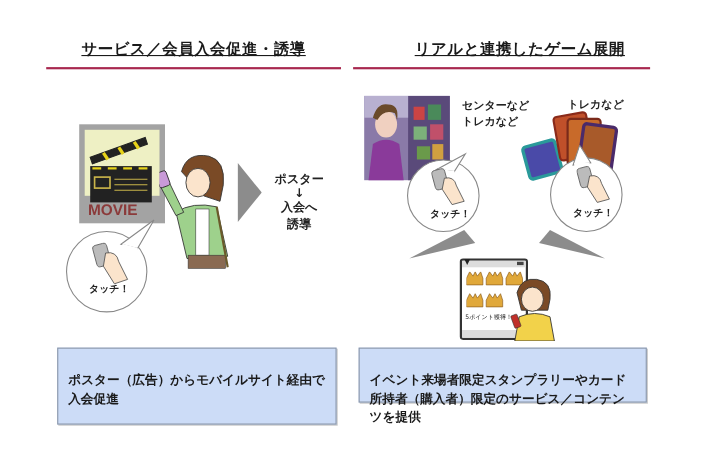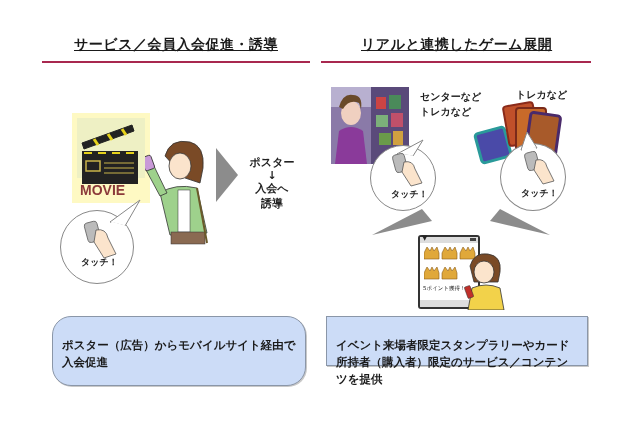--- a/index.html
+++ b/index.html
@@ -15,21 +15,21 @@
   .bubble { border: 1px solid #888; border-radius: 50%; background: #fff; }
   .tap { font-size: 9px; font-weight: bold; color: #222; white-space: nowrap; padding-left: 16px; }
   .mid-text { font-size: 11px; font-weight: bold; text-align: center; line-height: 15px; color: #222; }
 </style>
 </head>
 <body>
 
 <div class="abs title" style="left:74px; top:36px;">サービス／会員入会促進・誘導</div>
 <div class="abs rule" style="left:42px; top:61px; width:268px;"></div>
 
-<div class="abs" style="left:72px; top:113px; width:78px; height:90px; background:#fef9c3;">
+<div class="abs" style="left:72px; top:113px; width:78px; height:90px; background:#a3a3a3;">
   <div class="abs" style="left:5px; top:5px; width:68px; height:60px; background:#eef0c4;"></div>
   <svg class="abs" style="left:0; top:0;" width="78" height="90">
     <polygon points="10,30 60,12 62,18 12,36" fill="#222" stroke="#222"></polygon>
     <line x1="22" y1="26" x2="26" y2="32" stroke="#e6d21a" stroke-width="3"></line>
     <line x1="36" y1="21" x2="40" y2="27" stroke="#e6d21a" stroke-width="3"></line>
     <line x1="50" y1="16" x2="54" y2="22" stroke="#e6d21a" stroke-width="3"></line>
     <rect x="10" y="38" width="56" height="33" fill="#222"></rect>
     <line x1="12" y1="40" x2="64" y2="40" stroke="#e6d21a" stroke-width="2" stroke-dasharray="8,6"></line>
     <rect x="14" y="48" width="14" height="10" fill="none" stroke="#c9b44a" stroke-width="1.5"></rect>
     <line x1="32" y1="50" x2="62" y2="50" stroke="#c9b44a" stroke-width="1"></line>
@@ -65,25 +65,25 @@
   <polygon points="0,0 22,27 0,54" fill="#8c8c8c"></polygon>
 </svg>
 
 <div class="abs mid-text" style="left:244px; top:155px; width:56px;">
   <div>ポスター</div>
   <div style="line-height:11px;">↓</div>
   <div>入会へ</div>
   <div>誘導</div>
 </div>
 
-<div class="abs box" style="left:52px; top:316px; width:254px; height:70px;border-radius:19px;">
+<div class="abs box" style="left:52px; top:316px; width:254px; height:70px;">
   <div class="box-text">ポスター（広告）からモバイルサイト経由で入会促進</div>
 </div>
 
-<div class="abs title" style="left:361px; top:36px;">リアルと連携したゲーム展開</div>
+<div class="abs title" style="left:377px; top:36px;">リアルと連携したゲーム展開</div>
 <div class="abs rule" style="left:321px; top:61px; width:270px;"></div>
 
 <svg class="abs" style="left:331px; top:87px;" width="78" height="77">
   <rect width="78" height="77" fill="#8a7aa8"></rect>
   <rect x="40" y="0" width="38" height="77" fill="#5a4a7a"></rect>
   <rect x="45" y="10" width="10" height="12" fill="#c44"></rect>
   <rect x="58" y="8" width="12" height="14" fill="#4a8a5a"></rect>
   <rect x="45" y="28" width="12" height="12" fill="#7cb07a"></rect>
   <rect x="60" y="26" width="12" height="14" fill="#c0506a"></rect>
   <rect x="48" y="46" width="12" height="12" fill="#6a9a4a"></rect>

